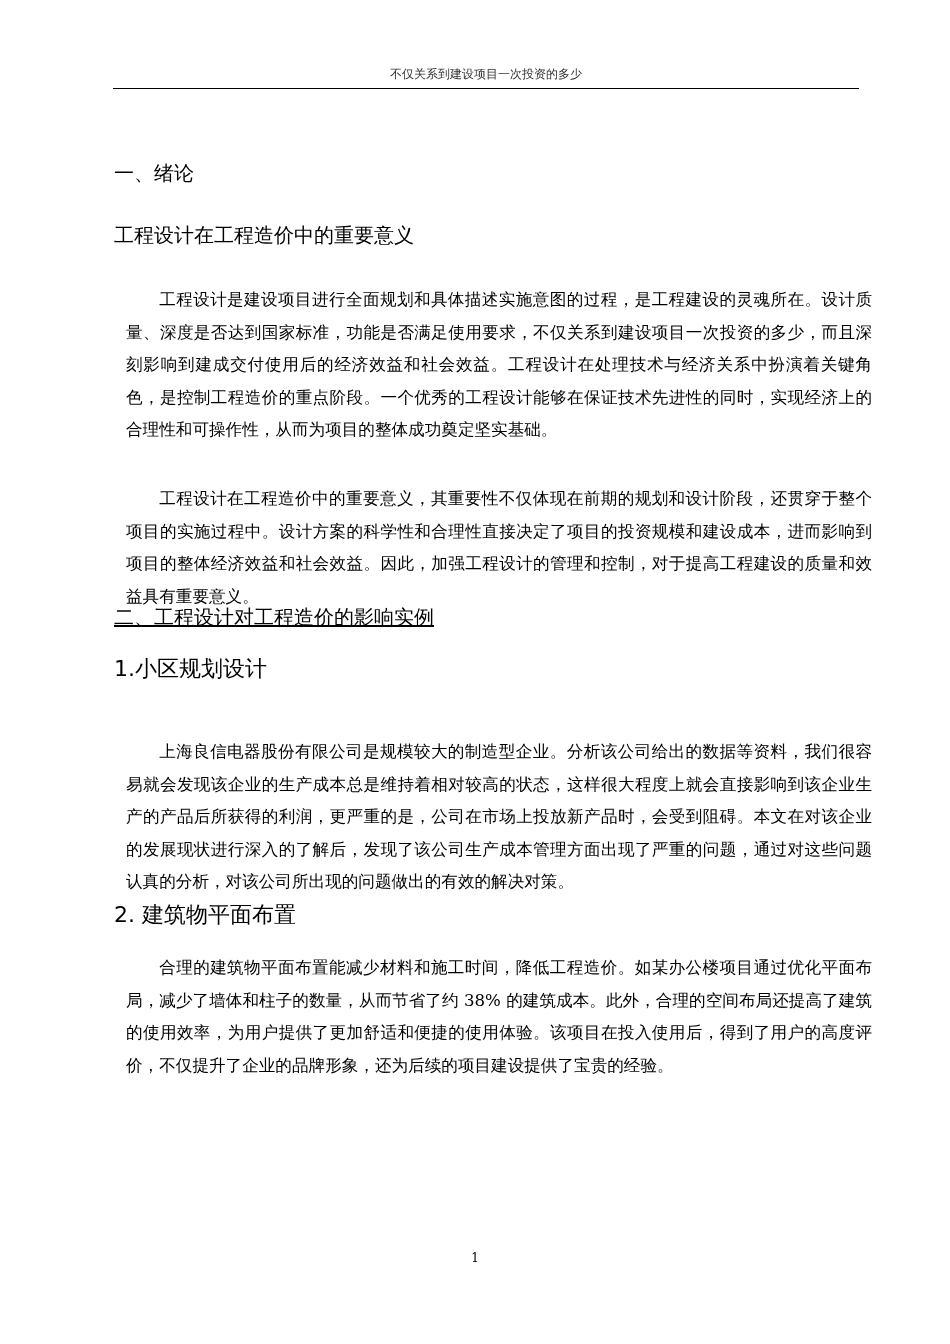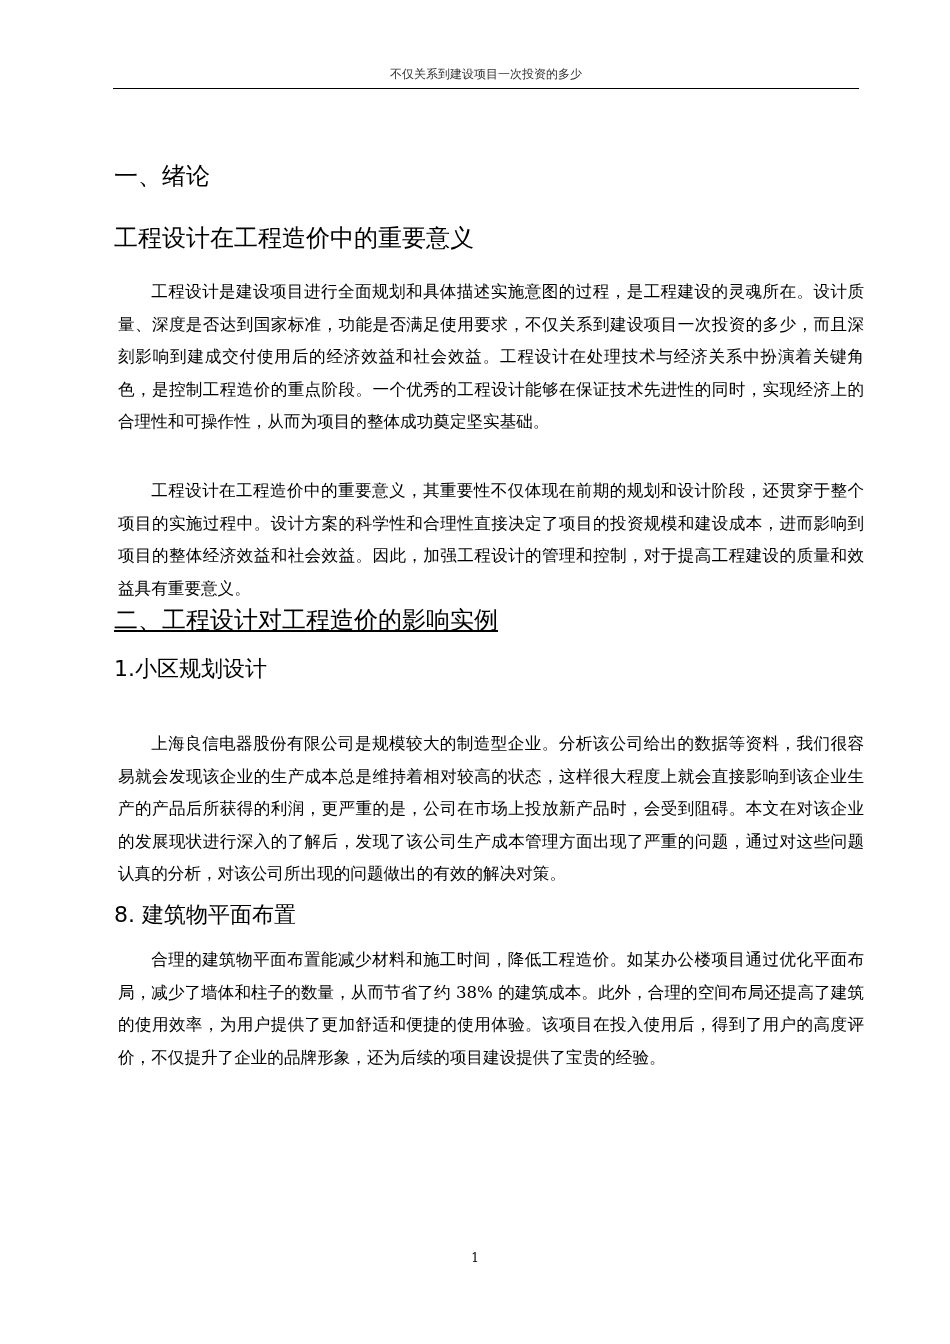--- a/index.html
+++ b/index.html
@@ -3,40 +3,40 @@
   <meta charset="utf-8">
   <style>
     html, body { margin: 0; padding: 0; background: #ffffff; }
     body { width: 950px; height: 1344px; position: relative; overflow: hidden; color: #000; }
     .header-text {
       position: absolute; left: 113px; width: 746px; top: 66px;
       text-align: center; font-family: "DejaVu Serif", serif; font-size: 12px; color: #333;
     }
     .header-rule { position: absolute; left: 113px; width: 746px; top: 88px; height: 1px; background: #000; }
     .content { position: absolute; left: 114px; width: 746px; top: 0; }
-    .h1 { position: absolute; left: 0; font-family: "DejaVu Sans", sans-serif; font-size: 24px; white-space: nowrap; }
+    .h1 { position: absolute; left: 0; font-family: "DejaVu Sans", sans-serif; font-size: 20px; white-space: nowrap; }
     .h2 { position: absolute; left: 0; font-family: "DejaVu Sans", sans-serif; font-size: 22px; white-space: nowrap; }
     .para {
       position: absolute; left: 0; width: 746px;
       font-family: "DejaVu Serif", serif; font-size: 16.6px; line-height: 32.6px;
-      text-indent: 2em; text-align: justify; margin: 4px;
+      text-indent: 2em; text-align: justify; margin: 12px;
     }
     .page-num { position: absolute; top: 1251px; left: 0; width: 950px; text-align: center; font-family: "DejaVu Serif", serif; font-size: 12px; }
   </style>
 </head>
 <body>
 
 <div class="header-text">不仅关系到建设项目一次投资的多少</div>
 <div class="header-rule"></div>
 
 <div class="content">
   <div class="h1" style="top:160px;">一、绪论</div>
   <div class="h1" style="top:222px;">工程设计在工程造价中的重要意义</div>
   <p class="para" style="top:272px;">工程设计是建设项目进行全面规划和具体描述实施意图的过程，是工程建设的灵魂所在。设计质量、深度是否达到国家标准，功能是否满足使用要求，不仅关系到建设项目一次投资的多少，而且深刻影响到建成交付使用后的经济效益和社会效益。工程设计在处理技术与经济关系中扮演着关键角色，是控制工程造价的重点阶段。一个优秀的工程设计能够在保证技术先进性的同时，实现经济上的合理性和可操作性，从而为项目的整体成功奠定坚实基础。</p>
   <p class="para" style="top:471px;">工程设计在工程造价中的重要意义，其重要性不仅体现在前期的规划和设计阶段，还贯穿于整个项目的实施过程中。设计方案的科学性和合理性直接决定了项目的投资规模和建设成本，进而影响到项目的整体经济效益和社会效益。因此，加强工程设计的管理和控制，对于提高工程建设的质量和效益具有重要意义。</p>
   <div class="h1" style="top:604px;text-decoration:underline;">二、工程设计对工程造价的影响实例</div>
   <div class="h2" style="top:654px;">1.小区规划设计</div>
   <p class="para" style="top:724px;">上海良信电器股份有限公司是规模较大的制造型企业。分析该公司给出的数据等资料，我们很容易就会发现该企业的生产成本总是维持着相对较高的状态，这样很大程度上就会直接影响到该企业生产的产品后所获得的利润，更严重的是，公司在市场上投放新产品时，会受到阻碍。本文在对该企业的发展现状进行深入的了解后，发现了该公司生产成本管理方面出现了严重的问题，通过对这些问题认真的分析，对该公司所出现的问题做出的有效的解决对策。</p>
-  <div class="h2" style="top:900px;">8. 建筑物平面布置</div>
+  <div class="h2" style="top:900px;">2. 建筑物平面布置</div>
   <p class="para" style="top:940px;">合理的建筑物平面布置能减少材料和施工时间，降低工程造价。如某办公楼项目通过优化平面布局，减少了墙体和柱子的数量，从而节省了约 38% 的建筑成本。此外，合理的空间布局还提高了建筑的使用效率，为用户提供了更加舒适和便捷的使用体验。该项目在投入使用后，得到了用户的高度评价，不仅提升了企业的品牌形象，还为后续的项目建设提供了宝贵的经验。</p>
 </div>
 
 <div class="page-num">1</div>
 
 </body></html>

